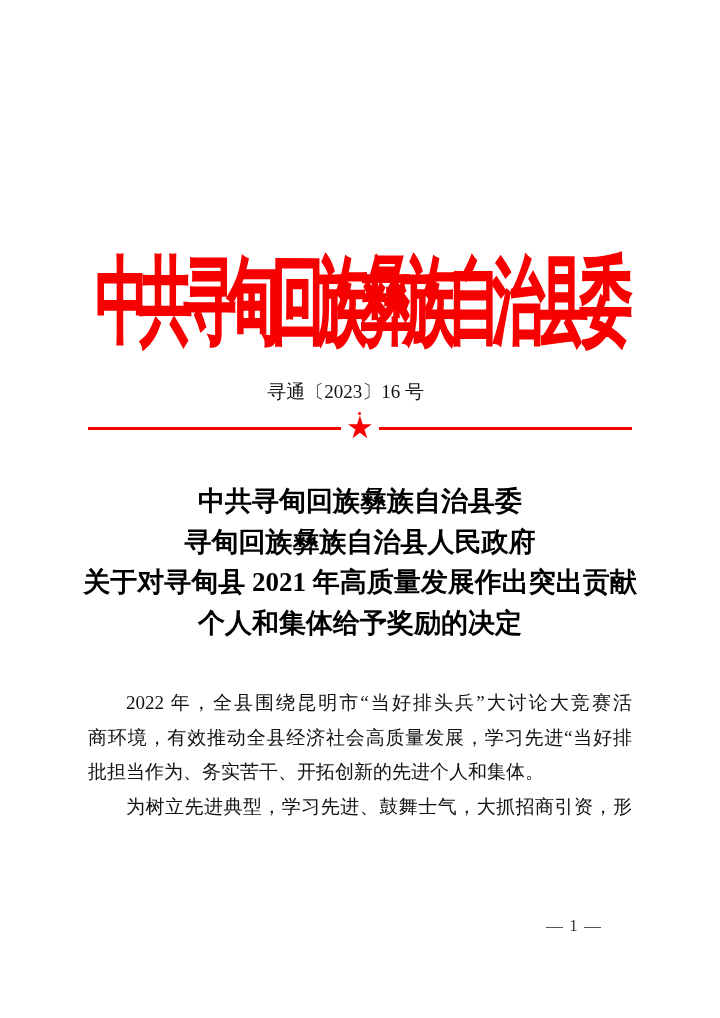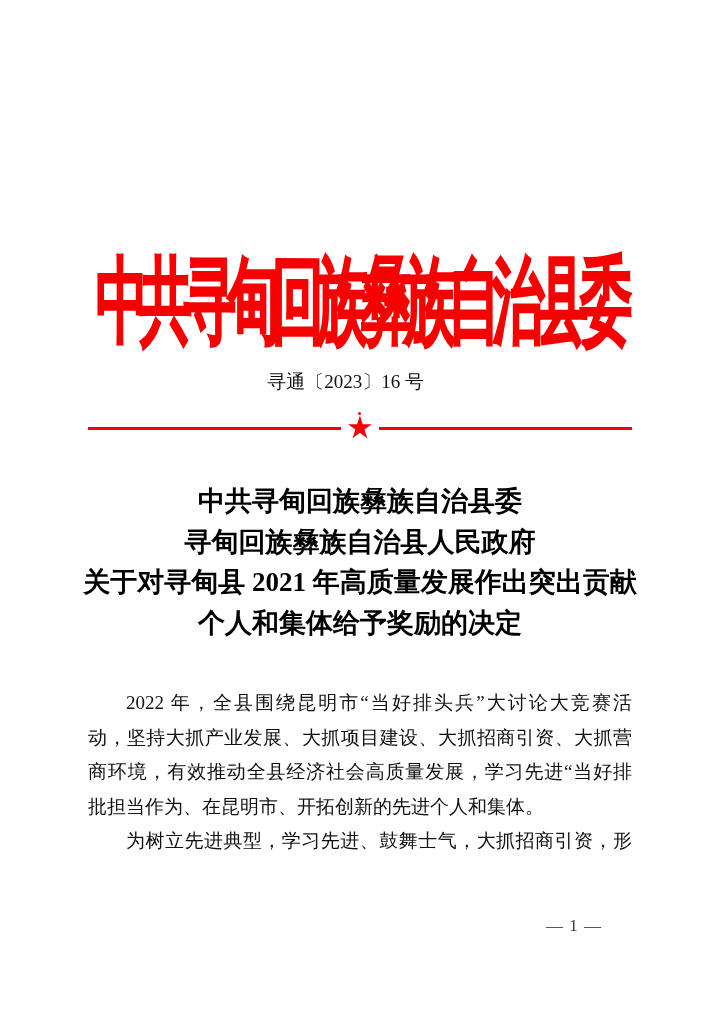--- a/index.html
+++ b/index.html
@@ -32,21 +32,21 @@
     -webkit-text-stroke: 1.2px #f70000;
     white-space: nowrap;
     line-height: 1;
     transform: scaleY(1.8);
     transform-origin: center top;
   }
 
   
   .doc-number {
     position: absolute;
-    top: 361px;
+    top: 371px;
     left: 0;
     width: 691px;
     text-align: center;
     font-size: 19px;
     line-height: 26px;
     color: #111111;
   }
 
   
   .red-speck {
@@ -155,23 +155,22 @@
   <div class="title-block">
     <div class="title-line">中共寻甸回族彝族自治县委</div>
     <div class="title-line">寻甸回族彝族自治县人民政府</div>
     <div class="title-line">关于对寻甸县 2021 年高质量发展作出突出贡献</div>
     <div class="title-line">个人和集体给予奖励的决定</div>
   </div>
 
   <div class="body-block">
     <div class="paragraph">
       <div class="bline indent">2022 年，全县围绕昆明市“当好排头兵”大讨论大竞赛活</div>
-      <div class="bline">动，坚持大抓产业发展、大抓项目建设、大抓招商引资、大抓营</div>
       <div class="bline">商环境，有效推动全县经济社会高质量发展，学习先进“当好排</div>
-      <div class="bline para-end">批担当作为、在昆明市、开拓创新的先进个人和集体。</div>
+      <div class="bline para-end">批担当作为、务实苦干、开拓创新的先进个人和集体。</div>
     </div>
     <div class="paragraph">
       <div class="bline indent">为树立先进典型，学习先进、鼓舞士气，大抓招商引资，形</div>
     </div>
   </div>
 
   <div class="page-number">— 1 —</div>
 
 </div>
 

